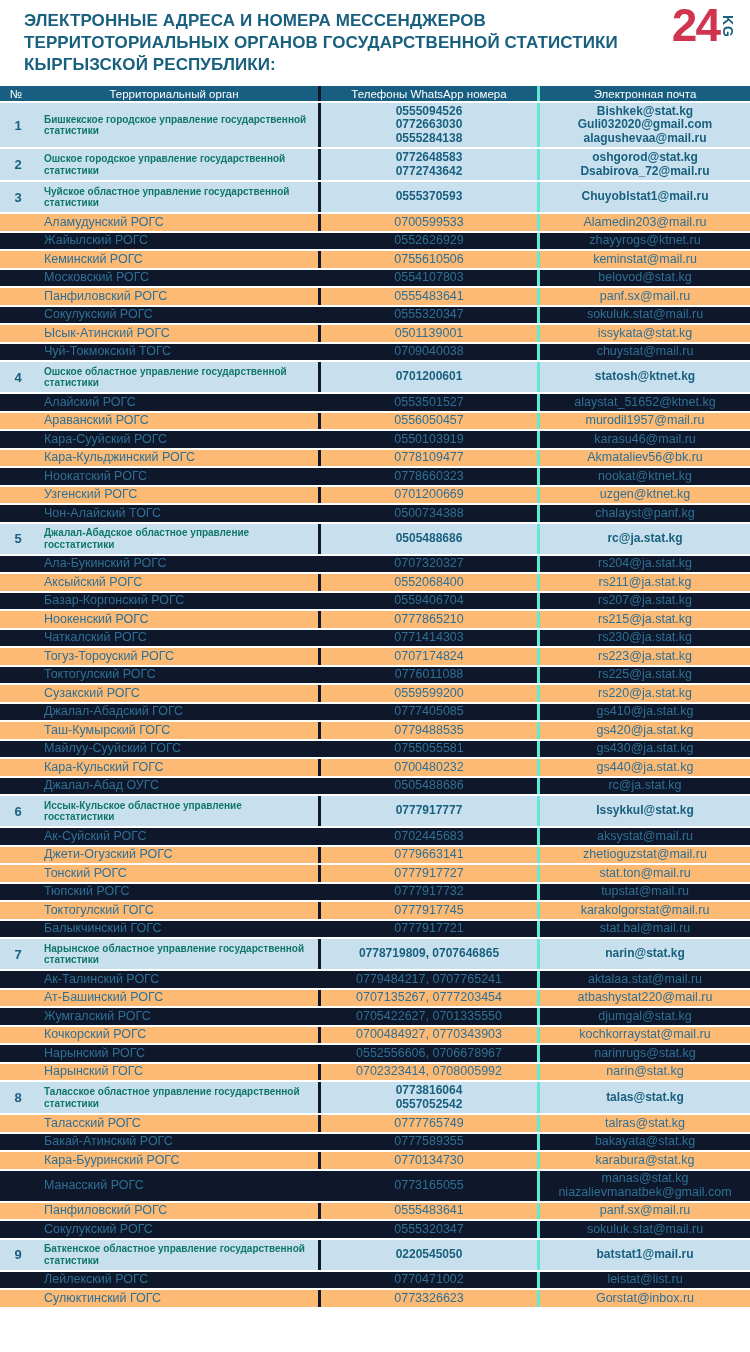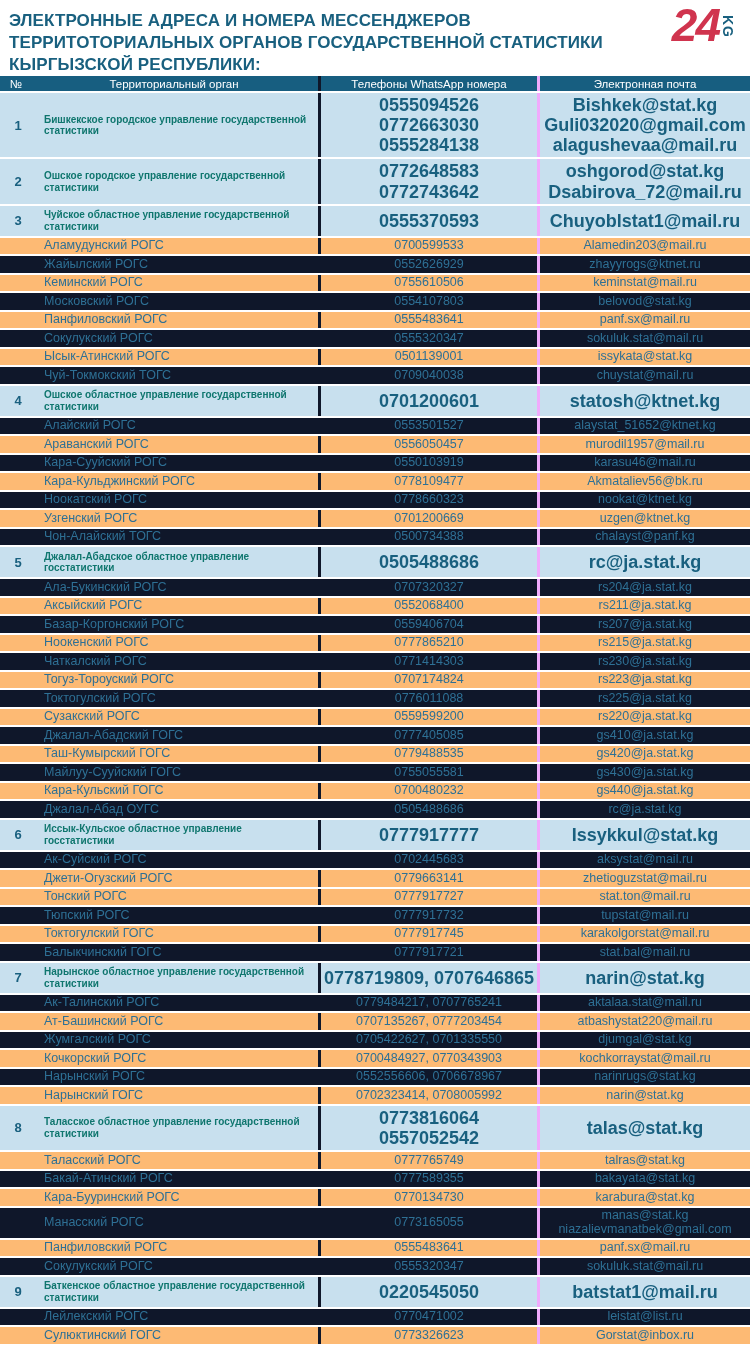--- a/index.html
+++ b/index.html
@@ -3,50 +3,50 @@
 <meta charset="utf-8">
 <style>
   * { margin:0; padding:0; box-sizing:border-box; }
   html,body { background:#fff; }
   body {
     width:750px; min-height:1352px;
     font-family:"Liberation Sans", sans-serif;
     position:relative;
   }
   .page { width:750px; }
-  header { position:relative; padding:10px 10px 8px 9px; height:76px; }
+  header { position:relative; padding:10px 10px 8px 24px; height:86px; }
   .title {
     width:620px; font-size:17px; font-weight:700; line-height:1.3;
     color:#19607f; letter-spacing:0.1px;
   }
   .logo { position:absolute; top:4px; right:14px; display:flex; align-items:flex-end; }
   .logo-24 {
-    font-size:46px; font-weight:700; font-style:italic;
+    font-size:46px; font-weight:700; 
     color:#d0344e; line-height:0.95; letter-spacing:-2px;
   }
   .logo-kg {
     writing-mode:vertical-rl; font-size:14px; font-weight:700;
     color:#19607f; letter-spacing:1px; margin-left:1px; padding-bottom:10px;
   }
   .table { width:750px; }
   .trow { display:grid; grid-template-columns:36px 282px 219px 1fr; border-bottom:2px solid #fff; }
   .thead { background:#175e80; }
   .thead .c { color:#fff; font-size:11.5px; font-weight:400; padding:1.5px 4px; min-height:15px; }
   .c { display:flex; flex-direction:column; justify-content:center; }
   .c.num   { align-items:center; }
   .c.org   { align-items:flex-start; text-align:left; padding-left:8px; padding-right:6px; }
   .c.phone { align-items:center; text-align:center; border-left:3px solid #0f172a; }
-  .c.email { align-items:center; text-align:left; border-left:3px solid #f0abfc; }
+  .c.email { align-items:center; text-align:left; border-left:3px solid #5eead4; }
   .thead .c.org, .thead .c.num { align-items:center; text-align:center; padding-left:0; }
 
   .section { background:#c8e0ee; }
   .section .c { padding-top:2px; padding-bottom:2px; min-height:30px; }
   .section .c.num { font-size:13px; font-weight:700; color:#19607f; }
   .section .c.org { font-size:10px; font-weight:700; color:#0f766e; line-height:1.15; }
-  .section .c.phone div, .section .c.email div { font-size:18px; font-weight:700; color:#19607f; line-height:1.12; }
+  .section .c.phone div, .section .c.email div { font-size:12px; font-weight:700; color:#19607f; line-height:1.12; }
 
   .sub .c { min-height:16px; padding-top:1.5px; padding-bottom:1.5px; }
   .sub .c.org { font-size:12.5px; color:#2e7095; line-height:1.08; }
   .sub .c.phone div, .sub .c.email div { font-size:12.5px; color:#2e7095; line-height:1.08; }
   .sub.blue  { background:#0f172a; }
   .sub.light { background:#fdba74; }
 </style>
 </head>
 <body>
 

